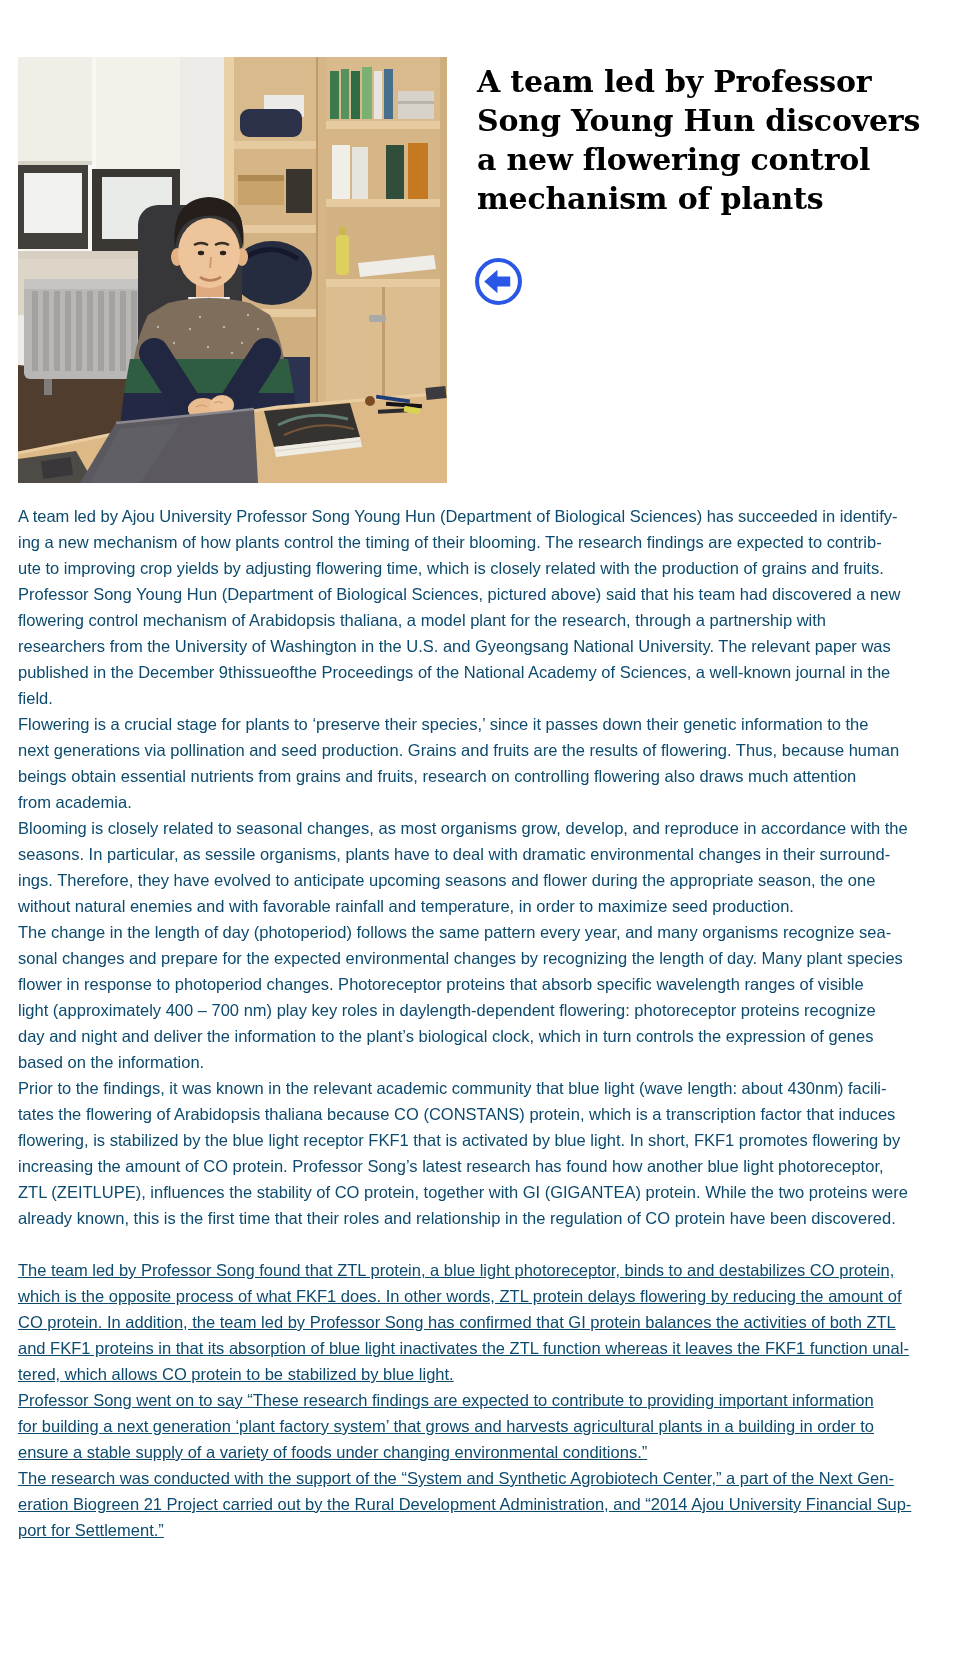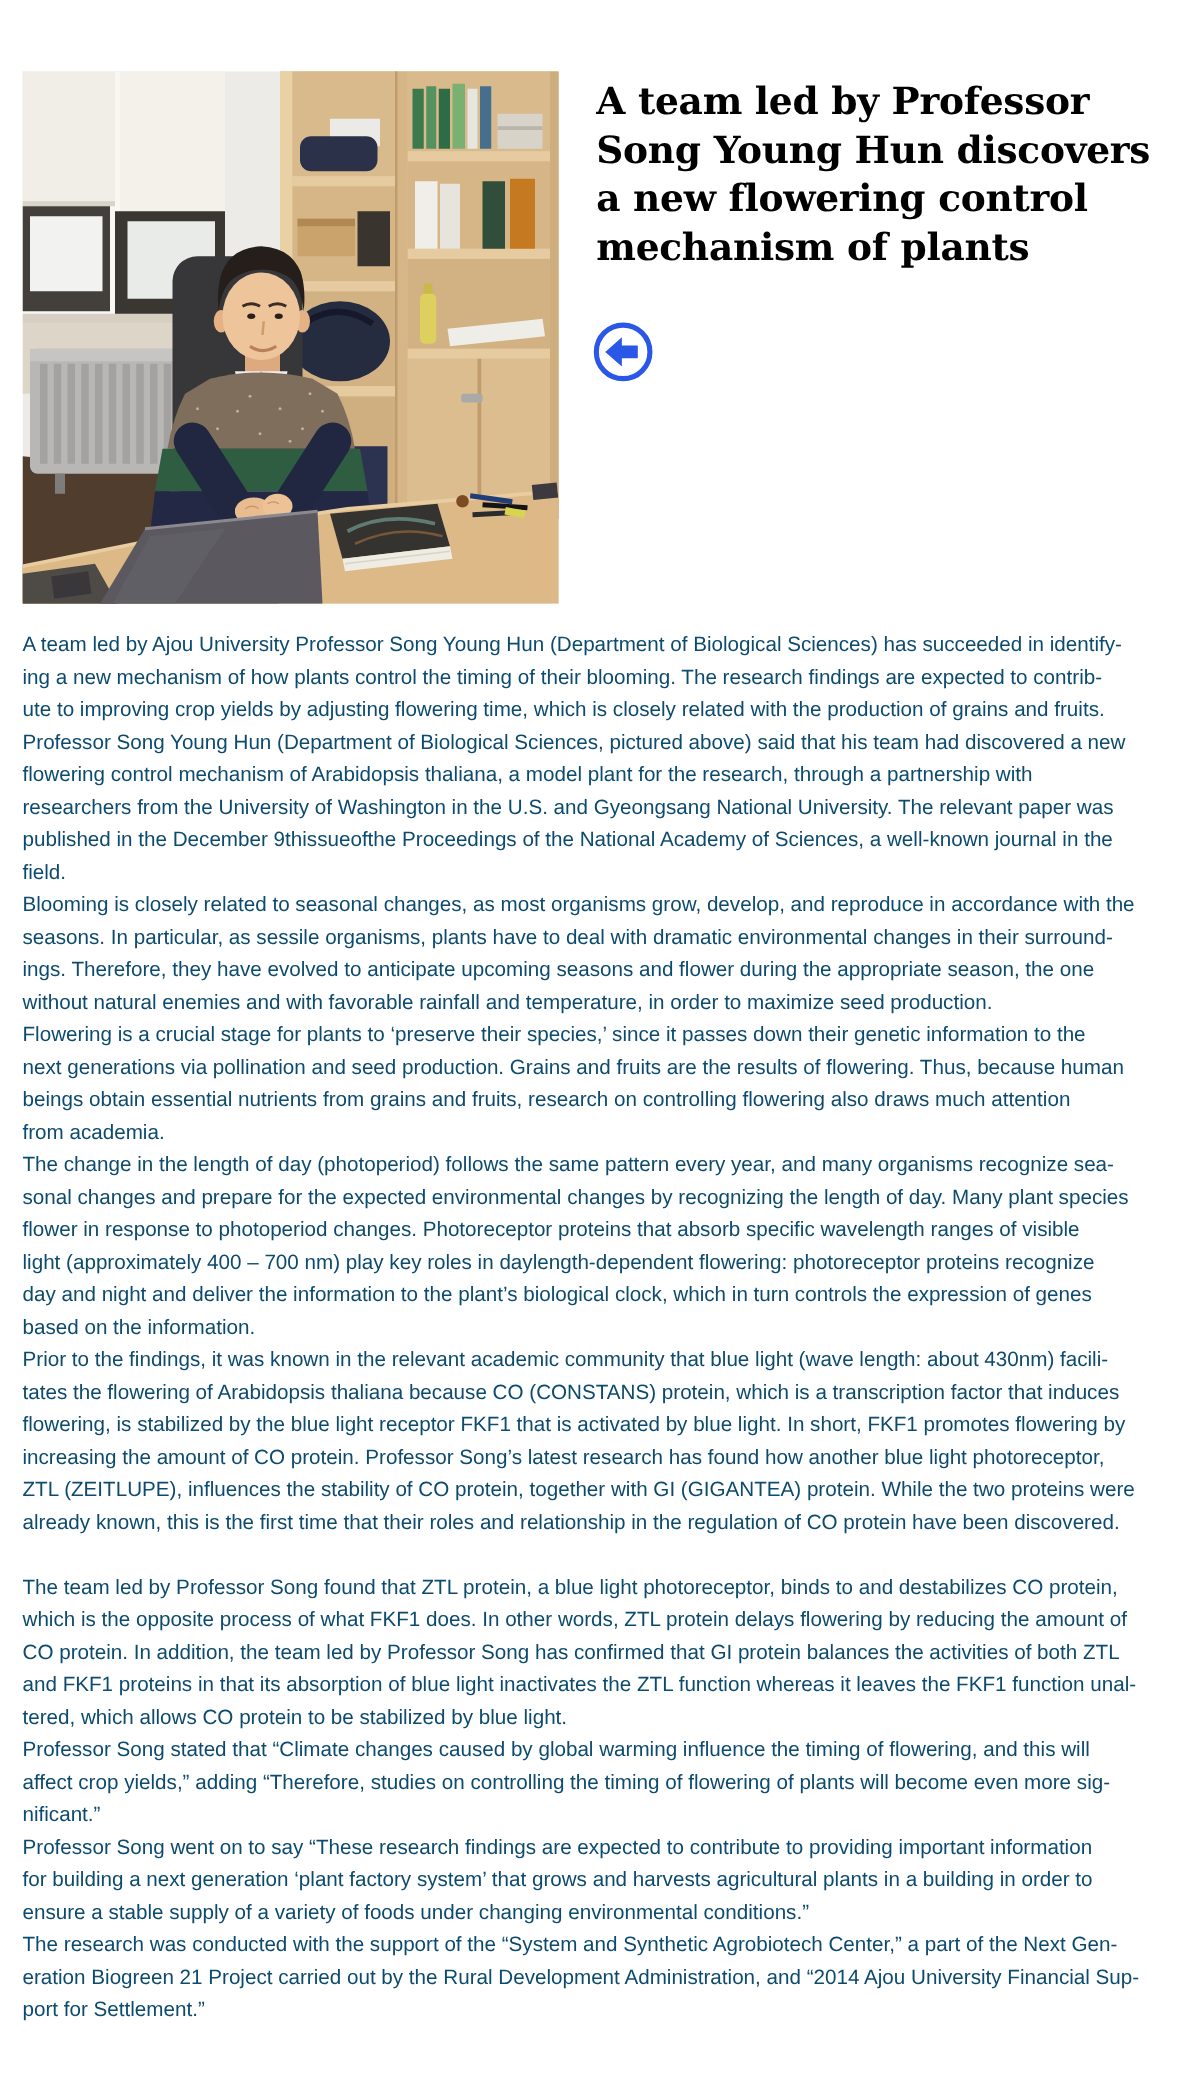--- a/index.html
+++ b/index.html
@@ -9,21 +9,21 @@
   figure.photo svg{display:block;width:100%;height:100%;}
   h1.headline{position:absolute;left:477px;top:62px;margin:0;
       font-family:"DejaVu Serif","Liberation Serif",serif;font-weight:bold;
       font-size:30px;line-height:39px;color:#000;white-space:pre;letter-spacing:-0.2px;}
   .back-btn{position:absolute;left:474px;top:257px;width:49px;height:49px;
       background:none;border:none;padding:0;cursor:pointer;}
   .back-btn svg{display:block;width:49px;height:49px;}
   .article{position:absolute;left:18px;top:503px;width:925px;color:#0c4a6e;
       font-size:16.5px;line-height:26px;}
   .article p{margin:0;white-space:pre;}
-  .article section + section{margin-top:26px;}
+  .article section + section{margin-top:26px;text-decoration:underline;}
 </style>
 </head>
 <body>
 
 <div class="page">
 
   <figure class="photo" aria-label="Professor Song Young Hun seated at his office desk with a laptop, a window and radiator on the left and a wooden bookshelf behind him">
     <svg viewBox="0 0 429 426" xmlns="http://www.w3.org/2000/svg">
 
       <rect x="0" y="0" width="429" height="426" fill="#edebe7"></rect>
@@ -214,50 +214,47 @@
   <div class="article">
       <section>
         <p>A team led by Ajou University Professor Song Young Hun (Department of Biological Sciences) has succeeded in identify-
 ing a new mechanism of how plants control the timing of their blooming. The research findings are expected to contrib-
 ute to improving crop yields by adjusting flowering time, which is closely related with the production of grains and fruits.
 Professor Song Young Hun (Department of Biological Sciences, pictured above) said that his team had discovered a new
 flowering control mechanism of Arabidopsis thaliana, a model plant for the research, through a partnership with
 researchers from the University of Washington in the U.S. and Gyeongsang National University. The relevant paper was
 published in the December 9thissueofthe Proceedings of the National Academy of Sciences, a well-known journal in the
 field.</p>
+        <p>Flowering is a crucial stage for plants to ‘preserve their species,’ since it passes down their genetic information to the
+next generations via pollination and seed production. Grains and fruits are the results of flowering. Thus, because human
+beings obtain essential nutrients from grains and fruits, research on controlling flowering also draws much attention
+from academia.</p>
         <p>Blooming is closely related to seasonal changes, as most organisms grow, develop, and reproduce in accordance with the
 seasons. In particular, as sessile organisms, plants have to deal with dramatic environmental changes in their surround-
 ings. Therefore, they have evolved to anticipate upcoming seasons and flower during the appropriate season, the one
 without natural enemies and with favorable rainfall and temperature, in order to maximize seed production.</p>
-        <p>Flowering is a crucial stage for plants to ‘preserve their species,’ since it passes down their genetic information to the
-next generations via pollination and seed production. Grains and fruits are the results of flowering. Thus, because human
-beings obtain essential nutrients from grains and fruits, research on controlling flowering also draws much attention
-from academia.</p>
         <p>The change in the length of day (photoperiod) follows the same pattern every year, and many organisms recognize sea-
 sonal changes and prepare for the expected environmental changes by recognizing the length of day. Many plant species
 flower in response to photoperiod changes. Photoreceptor proteins that absorb specific wavelength ranges of visible
 light (approximately 400 – 700 nm) play key roles in daylength-dependent flowering: photoreceptor proteins recognize
 day and night and deliver the information to the plant’s biological clock, which in turn controls the expression of genes
 based on the information.</p>
         <p>Prior to the findings, it was known in the relevant academic community that blue light (wave length: about 430nm) facili-
 tates the flowering of Arabidopsis thaliana because CO (CONSTANS) protein, which is a transcription factor that induces
 flowering, is stabilized by the blue light receptor FKF1 that is activated by blue light. In short, FKF1 promotes flowering by
 increasing the amount of CO protein. Professor Song’s latest research has found how another blue light photoreceptor,
 ZTL (ZEITLUPE), influences the stability of CO protein, together with GI (GIGANTEA) protein. While the two proteins were
 already known, this is the first time that their roles and relationship in the regulation of CO protein have been discovered.</p>
       </section>
       <section>
         <p>The team led by Professor Song found that ZTL protein, a blue light photoreceptor, binds to and destabilizes CO protein,
 which is the opposite process of what FKF1 does. In other words, ZTL protein delays flowering by reducing the amount of
 CO protein. In addition, the team led by Professor Song has confirmed that GI protein balances the activities of both ZTL
 and FKF1 proteins in that its absorption of blue light inactivates the ZTL function whereas it leaves the FKF1 function unal-
 tered, which allows CO protein to be stabilized by blue light.</p>
-        <p>Professor Song stated that “Climate changes caused by global warming influence the timing of flowering, and this will
-affect crop yields,” adding “Therefore, studies on controlling the timing of flowering of plants will become even more sig-
-nificant.”</p>
         <p>Professor Song went on to say “These research findings are expected to contribute to providing important information
 for building a next generation ‘plant factory system’ that grows and harvests agricultural plants in a building in order to
 ensure a stable supply of a variety of foods under changing environmental conditions.”</p>
         <p>The research was conducted with the support of the “System and Synthetic Agrobiotech Center,” a part of the Next Gen-
 eration Biogreen 21 Project carried out by the Rural Development Administration, and “2014 Ajou University Financial Sup-
 port for Settlement.”</p>
       </section>
     </div>
 
 </div>

